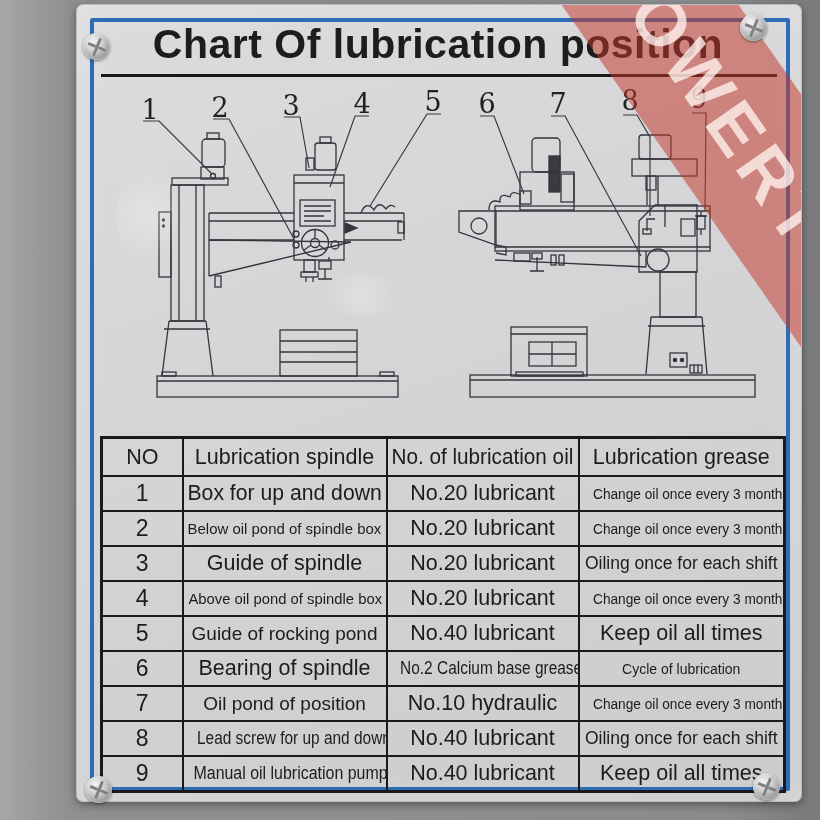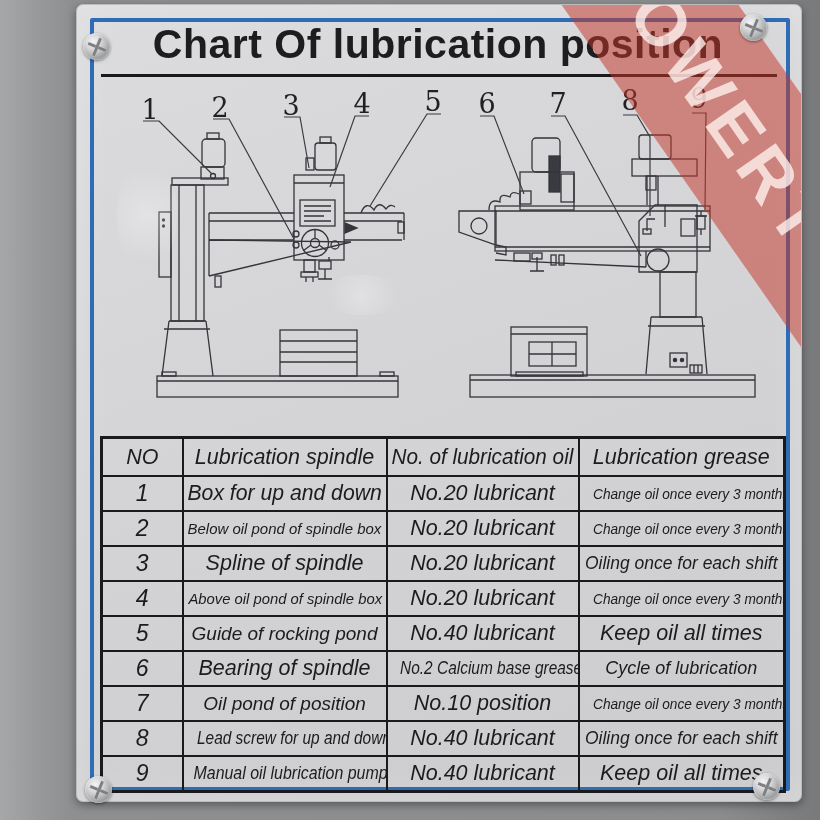--- a/index.html
+++ b/index.html
@@ -25,21 +25,21 @@
   }
   .title-rule{position:absolute;left:24px;top:69px;width:676px;height:3px;background:#19191b;}
   .diagram-svg{position:absolute;left:-64px;top:-16px;width:820px;height:820px;z-index:1;}
   .callout{
     position:absolute;transform:translate(-50%,-50%);z-index:1;
     font-family:"DejaVu Serif",serif;font-size:27px;color:#212124;
   }
   .lube-table{position:absolute;left:23px;top:431px;z-index:1;}
   table{border-collapse:collapse;table-layout:fixed;width:683px;}
   td,th{border:2px solid #1a1a1c;text-align:center;vertical-align:middle;
-        padding:0;color:#1c1c1e;font-weight:400;overflow:hidden;font-style:italic;}
+        padding:0;color:#1c1c1e;font-weight:400;overflow:hidden;}
   th{height:36px;font-size:21.5px;}
   td{height:33px;}
   td span,th span{display:inline-block;white-space:nowrap;transform-origin:50% 50%;}
   .watermark{
     position:absolute;left:586px;top:-108px;width:560px;height:145px;z-index:5;
     transform:rotate(55deg);transform-origin:0 0;
     background:rgba(198,56,42,.52);
     display:flex;align-items:center;justify-content:center;pointer-events:none;
   }
   .watermark span{
@@ -219,46 +219,46 @@
             <td><span style="font-size: 15.5px; transform: scaleX(0.883);">Change oil once every 3 months</span></td>
           </tr>
           <tr>
             <td><span style="font-size: 23px;">2</span></td>
             <td><span style="font-size: 15.5px; transform: scaleX(0.965);">Below oil pond of spindle box</span></td>
             <td><span style="font-size: 21.5px;">No.20 lubricant</span></td>
             <td><span style="font-size: 15.5px; transform: scaleX(0.883);">Change oil once every 3 months</span></td>
           </tr>
           <tr>
             <td><span style="font-size: 23px;">3</span></td>
-            <td><span style="font-size: 21.5px;">Spline of spindle</span></td>
+            <td><span style="font-size: 21.5px;">Guide of spindle</span></td>
             <td><span style="font-size: 21.5px;">No.20 lubricant</span></td>
             <td><span style="font-size: 17.5px;">Oiling once for each shift</span></td>
           </tr>
           <tr>
             <td><span style="font-size: 23px;">4</span></td>
             <td><span style="font-size: 15.5px; transform: scaleX(0.956);">Above oil pond of spindle box</span></td>
             <td><span style="font-size: 21.5px;">No.20 lubricant</span></td>
             <td><span style="font-size: 15.5px; transform: scaleX(0.883);">Change oil once every 3 months</span></td>
           </tr>
           <tr>
             <td><span style="font-size: 23px;">5</span></td>
             <td><span style="font-size: 19px;">Guide of rocking pond</span></td>
             <td><span style="font-size: 21.5px;">No.40 lubricant</span></td>
             <td><span style="font-size: 21.5px;">Keep oil all times</span></td>
           </tr>
           <tr>
             <td><span style="font-size: 23px;">6</span></td>
             <td><span style="font-size: 21.5px;">Bearing of spindle</span></td>
             <td><span style="font-size: 17.5px; transform: scaleX(0.883);">No.2 Calcium base grease</span></td>
-            <td><span style="font-size: 18px;">Cycle of lubrication</span></td>
+            <td><span style="font-size: 14px;">Cycle of lubrication</span></td>
           </tr>
           <tr>
             <td><span style="font-size: 23px;">7</span></td>
             <td><span style="font-size: 19px;">Oil pond of position</span></td>
-            <td><span style="font-size: 21.5px;">No.10 position</span></td>
+            <td><span style="font-size: 21.5px;">No.10 hydraulic</span></td>
             <td><span style="font-size: 15.5px; transform: scaleX(0.883);">Change oil once every 3 months</span></td>
           </tr>
           <tr>
             <td><span style="font-size: 23px;">8</span></td>
             <td><span style="font-size: 17.5px; transform: scaleX(0.882);">Lead screw for up and down</span></td>
             <td><span style="font-size: 21.5px;">No.40 lubricant</span></td>
             <td><span style="font-size: 17.5px;">Oiling once for each shift</span></td>
           </tr>
           <tr>
             <td><span style="font-size: 23px;">9</span></td>

